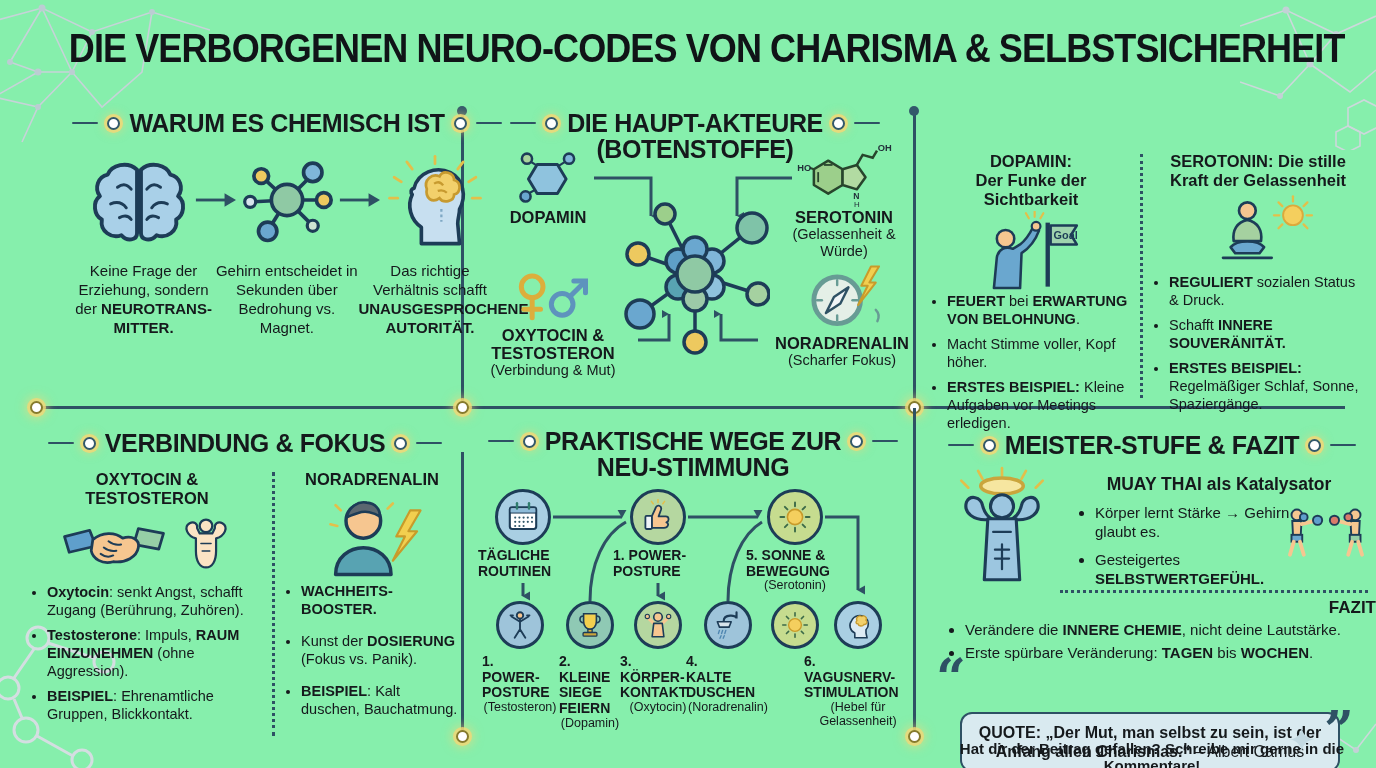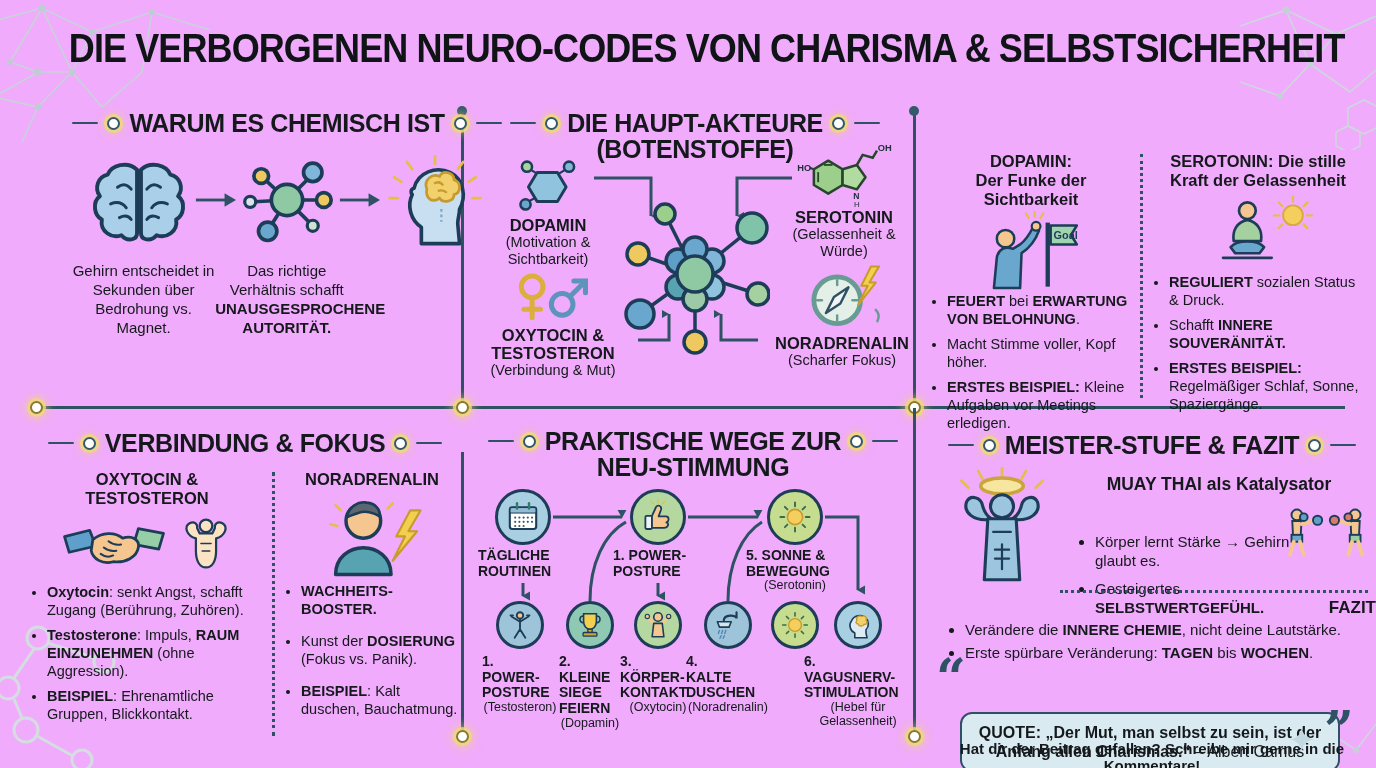--- a/index.html
+++ b/index.html
@@ -1,16 +1,16 @@
 <!DOCTYPE html>
 <html><head>
 <meta charset="utf-8">
 <style>
   html,body{margin:0;padding:0;}
-  .stage{position:relative;width:1376px;height:768px;background:#f0abfc;overflow:hidden;
+  .stage{position:relative;width:1376px;height:768px;background:#86efac;overflow:hidden;
     font-family:"Liberation Sans",sans-serif;color:#15191c;}
   .abs{position:absolute;}
   .main-title{margin:0;text-align:center;font-size:40px;font-weight:700;letter-spacing:-1px;
     transform:scaleX(.9);transform-origin:center;color:#101417;white-space:nowrap;}
   .sec{position:absolute;}
   .sec-header{display:flex;align-items:center;justify-content:center;gap:9px;}
   .seg{height:2.5px;background:#2e5164;width:26px;border-radius:2px;flex:none;}
   .glow-dot{width:9px;height:9px;background:#fff;border:2.5px solid #33596b;border-radius:50%;
     box-shadow:0 0 0 3px rgba(240,216,120,.85),0 0 9px 4px rgba(240,216,120,.5);flex:none;}
   .ydot{width:9px;height:9px;border-radius:50%;background:#fff;border:2.5px solid #867b2e;
@@ -179,20 +179,21 @@
           <line x1="14" y1="48" x2="5" y2="48"></line>
             <line x1="96" y1="48" x2="105" y2="48"></line>
         </g>
         <path d="M40 98 L40 80 C28 72 24 56 30 44 C28 42 28 38 32 37 C36 20 56 12 72 20 C86 27 90 46 82 60 C82 66 80 70 80 76 L82 98 Z" fill="#c7dff0" stroke="#1d3c57" stroke-width="4" stroke-linejoin="round"></path>
         <path d="M46 38 C42 28 52 20 60 24 C64 16 76 20 76 28 C84 30 84 42 76 44 C76 52 64 54 60 48 C52 54 44 48 46 38 Z" fill="#f2d06b" stroke="#c79a2f" stroke-width="3"></path>
         <path d="M54 32 q6 -4 10 2 M58 40 q6 -2 10 2" fill="none" stroke="#c79a2f" stroke-width="2.5"></path>
         <line x1="62" y1="60" x2="62" y2="74" stroke="#7fa8c4" stroke-width="2.5" stroke-dasharray="3 3"></line>
       </svg>
     </div>
     <div style="display:flex;margin-top:14px;">
+      <p class="cell-text" style="width:33.3%;">Keine Frage der Erziehung, sondern der <b>NEUROTRANS-MITTER.</b></p>
       <p class="cell-text" style="width:33.3%;">Gehirn entscheidet in Sekunden über Bedrohung vs. Magnet.</p>
       <p class="cell-text" style="width:33.3%;">Das richtige Verhältnis schafft <b>UNAUSGESPROCHENE AUTORITÄT.</b></p>
     </div>
   </div>
 
   <div class="sec" style="left:470px;top:98px;width:450px;height:305px;">
     <div class="sec-header" style="margin-top:12px;">
       <div class="seg"></div>
       <div class="glow-dot"></div>
       <div class="sec-title">DIE HAUPT-AKTEURE</div>
@@ -234,34 +235,33 @@
         <circle cx="58" cy="71" r="12" fill="#5e9fc7"></circle>
           <circle cx="92" cy="71" r="12" fill="#7fb6d9"></circle>
         <circle cx="58" cy="97" r="12" fill="#58a3b2"></circle>
           <circle cx="92" cy="97" r="12" fill="#8fc3de"></circle>
         <circle cx="75" cy="59" r="12" fill="#6aa7cf"></circle>
           <circle cx="75" cy="109" r="12" fill="#9cc9a8"></circle>
         <circle cx="75" cy="84" r="18" fill="#8fc9a4"></circle>
       </g>
     </svg>
 
-    <div class="abs" style="left:8px;top:60px;width:140px;">
+    <div class="abs" style="left:8px;top:52px;width:140px;">
       <div class="iconwrap">
         <svg width="76" height="58" viewBox="0 0 90 80">
           <line x1="21" y1="16" x2="32" y2="23" stroke="#1d3c57" stroke-width="3"></line>
           <line x1="69" y1="16" x2="58" y2="23" stroke="#1d3c57" stroke-width="3"></line>
           <line x1="20" y1="59" x2="29" y2="54" stroke="#1d3c57" stroke-width="3"></line>
           <polygon points="30,20 58,20 70,40 58,60 30,60 18,40" fill="#8fc3de" stroke="#1d3c57" stroke-width="4" stroke-linejoin="round"></polygon>
           <circle cx="16" cy="12" r="7" fill="#a8d49c" stroke="#1d3c57" stroke-width="3.5"></circle>
           <circle cx="74" cy="12" r="7" fill="#7fb6d9" stroke="#1d3c57" stroke-width="3.5"></circle>
           <circle cx="14" cy="64" r="7" fill="#6aa7cf" stroke="#1d3c57" stroke-width="3.5"></circle>
         </svg>
       </div>
       <div class="actor-name">DOPAMIN</div>
-      <div class="actor-sub">(Motivation &amp; Sichtbarkeit)</div>
     </div>
 
     <div class="abs" style="left:300px;top:44px;width:148px;">
       <div class="iconwrap">
         <svg width="126" height="66" viewBox="0 0 132 92">
           <polygon points="24,38 44,26 64,38 64,60 44,72 24,60" fill="#9ccf8b" stroke="#27452c" stroke-width="3.5" stroke-linejoin="round"></polygon>
           <polygon points="64,38 84,32 96,49 84,66 64,60" fill="#b2dba2" stroke="#27452c" stroke-width="3.5" stroke-linejoin="round"></polygon>
           <line x1="30" y1="42" x2="30" y2="56" stroke="#27452c" stroke-width="2.5"></line>
           <line x1="38" y1="32" x2="50" y2="32" stroke="#27452c" stroke-width="2.5"></line>
           <polyline points="84,32 92,18 106,22 112,12" fill="none" stroke="#27452c" stroke-width="3.5"></polyline>
@@ -631,21 +631,21 @@
       <path d="M56 60 C38 62 26 52 30 40 C34 32 46 34 48 44 C50 52 53 56 58 59 Z" fill="#9cc6e0" stroke="#1d3c57" stroke-width="3.5" stroke-linejoin="round"></path>
       <path d="M84 60 C102 62 114 52 110 40 C106 32 94 34 92 44 C90 52 87 56 82 59 Z" fill="#9cc6e0" stroke="#1d3c57" stroke-width="3.5" stroke-linejoin="round"></path>
       <path d="M54 59 H86 L90 128 H50 Z" fill="#9cc6e0" stroke="#1d3c57" stroke-width="3.5" stroke-linejoin="round"></path>
       <g stroke="#1d3c57" stroke-width="2.5" fill="none" stroke-linecap="round">
         <path d="M60 74 H80 M62 94 H78 M62 104 H78 M70 88 V116"></path>
       </g>
     </svg>
 
     <div class="abs hdg" style="left:138px;top:56px;width:306px;font-size:17.5px;">MUAY THAI als Katalysator</div>
     <ul class="bullets lg abs" style="left:150px;top:86px;width:212px;">
-      <li style="margin-bottom:10px;margin-top:29px;">Körper lernt Stärke → Gehirn glaubt es.</li>
+      <li style="margin-bottom:10px;">Körper lernt Stärke → Gehirn glaubt es.</li>
       <li>Gesteigertes <b>SELBSTWERTGEFÜHL.</b></li>
     </ul>
     <svg class="abs" style="left:352px;top:84px;" width="92" height="58" viewBox="0 0 120 74">
       <circle cx="22" cy="16" r="7" fill="#f6c690" stroke="#1d3c57" stroke-width="2.5"></circle>
       <path d="M16 24 H28 L27 44 H17 Z" fill="#f6c690" stroke="#1d3c57" stroke-width="2.5"></path>
       <line x1="28" y1="28" x2="44" y2="24" stroke="#f6c690" stroke-width="5" stroke-linecap="round"></line>
       <circle cx="49" cy="23" r="6" fill="#5f9fcc" stroke="#1d3c57" stroke-width="2.5"></circle>
       <circle cx="31" cy="19" r="5" fill="#5f9fcc" stroke="#1d3c57" stroke-width="2.5"></circle>
       <rect x="15" y="42" width="14" height="9" fill="#6aa7cf" stroke="#1d3c57" stroke-width="2.5"></rect>
       <path d="M18 51 L13 68 M26 51 L31 68" stroke="#f6c690" stroke-width="5" stroke-linecap="round"></path>

